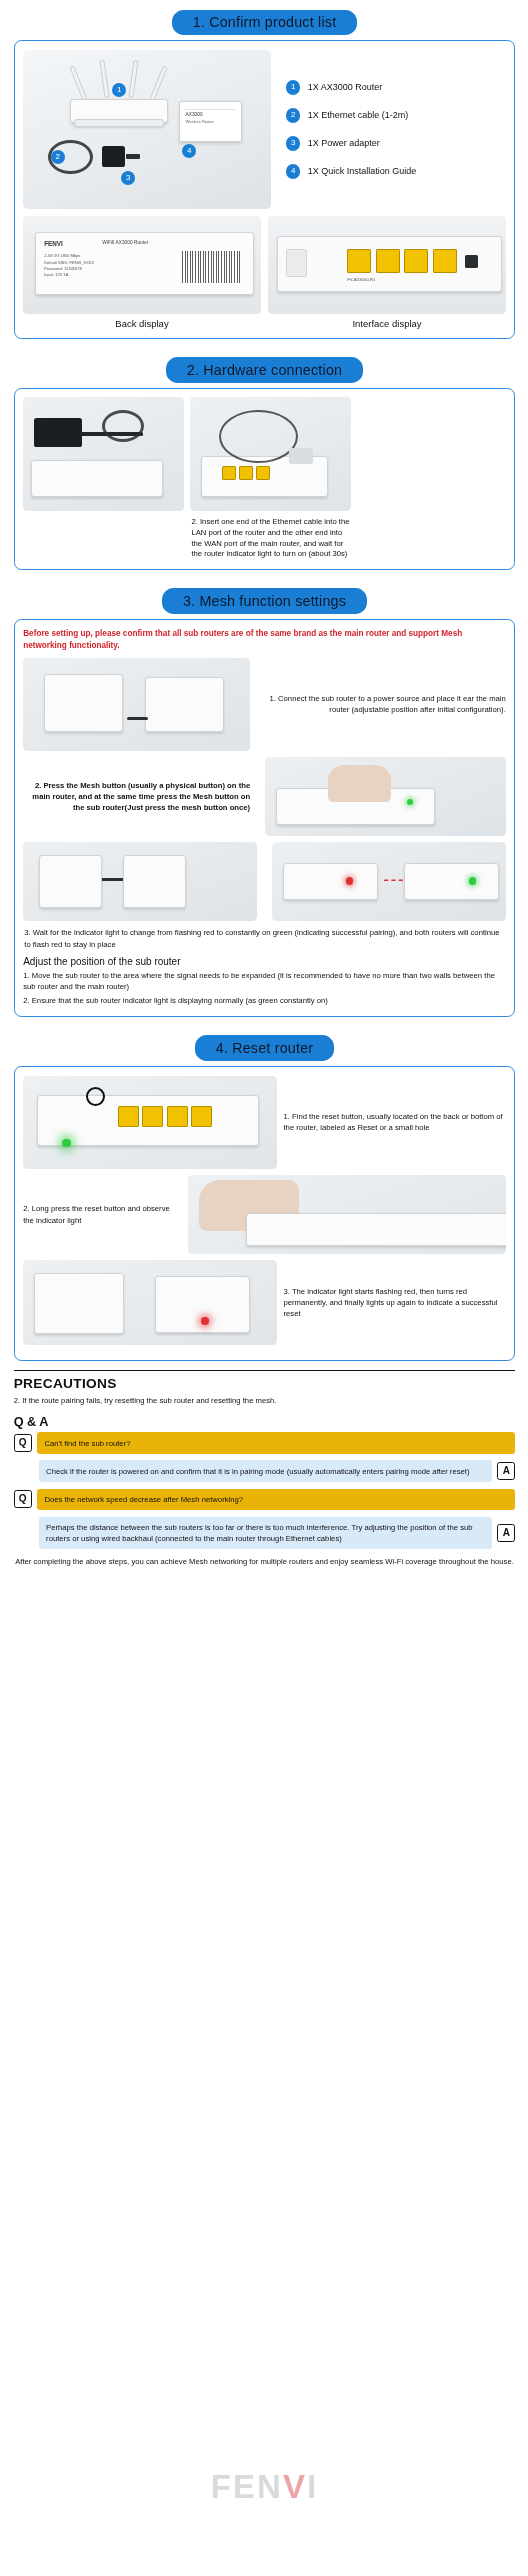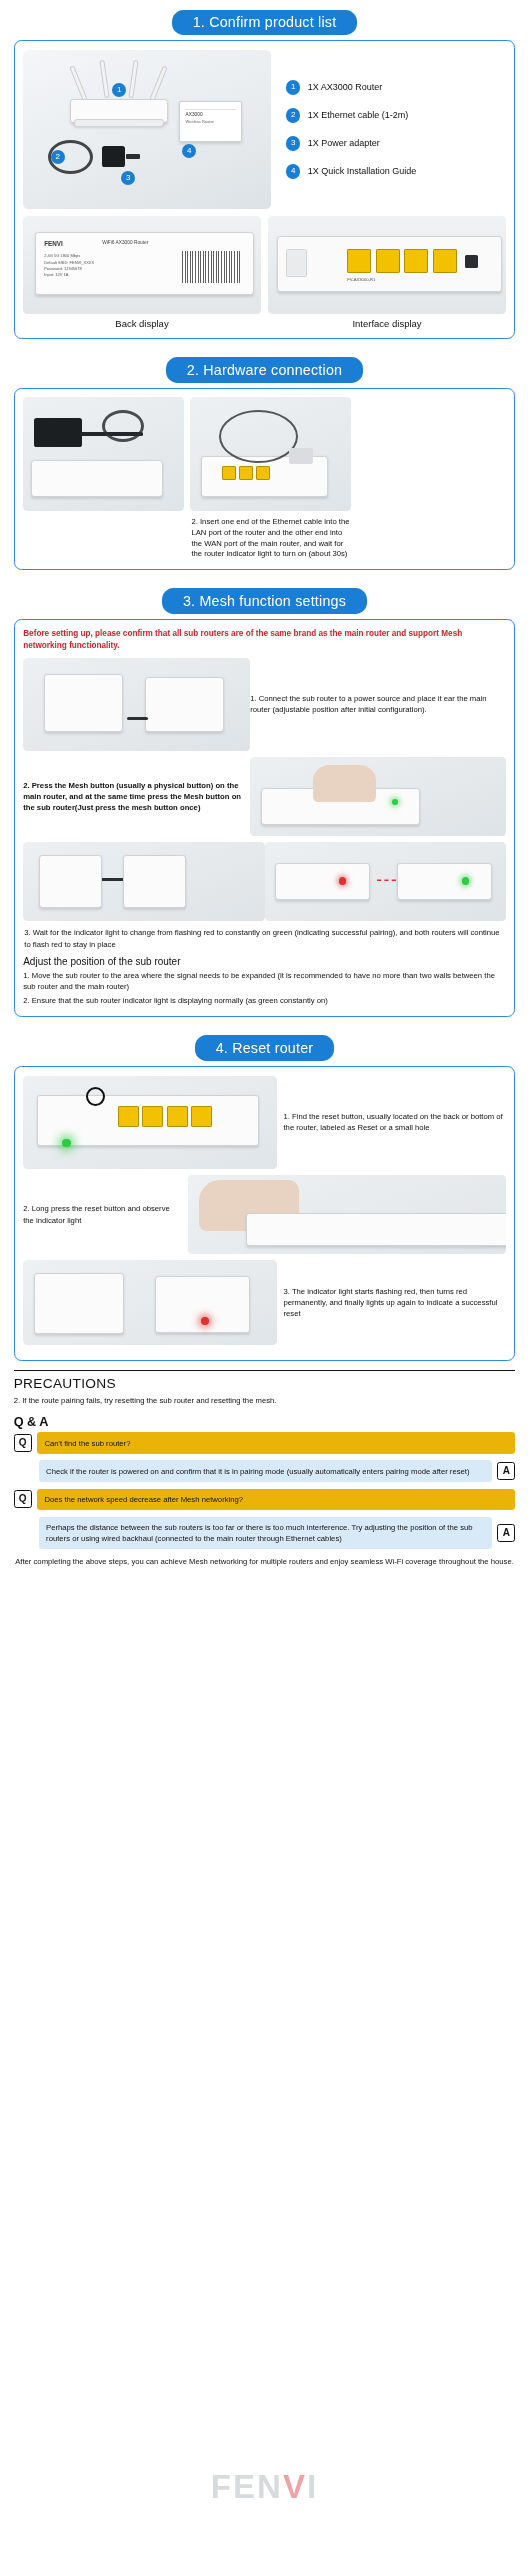--- a/index.html
+++ b/index.html
@@ -17,21 +17,21 @@
   }
 
   
   .sec-head {
     text-align: center;
     padding: 9.5px 0 5.3px 0;
   }
   .sec-head .pill {
     display: inline-block;
     background: #1a7fd4;
-    color: #ffffff;
+    color: #0f172a;
     font-size: 14.3px;
     padding: 4.8px 21px;
     border-radius: 11.6px;
     letter-spacing: 0.2px;
   }
 
   .sec-box {
     margin: 0 13.7px 8.5px 13.7px;
     border: 1.1px solid #2d8ae0;
     border-radius: 7.4px;
@@ -98,39 +98,39 @@
     height: 114px; border-radius: 4.2px; overflow: hidden; position: relative;
     background: linear-gradient(160deg,#eef1f3 0%,#dfe4e8 100%);
   }
   .s2-txt { font-size: 7.7px; color: #111; line-height: 1.42; padding: 5.3px 1.1px 0 1.1px; }
 
   
   .s3-note {
     color: #d2232a; font-size: 8.2px; font-weight: bold;
     line-height: 1.4; margin-bottom: 6.3px;
   }
-  .s3-row { display: flex; gap: 0; margin-bottom: 6.3px; align-items: stretch; }
+  .s3-row { display: flex; gap: 15px; margin-bottom: 6.3px; align-items: stretch; text-align: right; }
   .s3-img {
     border-radius: 4.2px; overflow: hidden; position: relative;
     background: linear-gradient(160deg,#edf0f2 0%,#dee3e7 100%);
   }
   .s3-txt { font-size: 7.7px; color: #111; line-height: 1.45; display: flex; align-items: center; }
   .s3-full-txt { font-size: 7.7px; color: #111; line-height: 1.45; margin: 2.1px 1.1px 6.3px 1.1px; }
   .s3-sub-h { font-size: 10px; font-weight: normal; color: #111; margin: 2.1px 0 3.2px 0; }
   .s3-sub-p { font-size: 7.7px; color: #111; line-height: 1.45; margin-bottom: 2.1px; }
 
   
   .s4-row { display: flex; gap: 6.3px; margin-bottom: 6.3px; }
   .s4-img { border-radius: 4.2px; overflow: hidden; position: relative;
     background: linear-gradient(160deg,#eef1f3 0%,#e0e5e9 100%); }
   .s4-txt { font-size: 7.7px; color: #111; line-height: 1.45; display: flex; align-items: center; }
 
   
   .prec-wrap { margin: 5.3px 13.7px 0 13.7px; border-top: 1.6px solid #111; padding-top: 5.3px; }
-  .prec-h { font-size: 13.7px; font-weight: normal; color: #111; letter-spacing: 0.3px; }
+  .prec-h { font-size: 13.7px; font-weight: bold; color: #111; letter-spacing: 0.3px; }
   .prec-p { font-size: 7.7px; color: #111; line-height: 1.5; margin-top: 4.2px; }
   .qa-h { font-size: 12.7px; font-weight: bold; color: #111; margin: 8.5px 0 3.2px 0; }
   .qa-item { display: flex; align-items: center; gap: 5.3px; margin-bottom: 6.3px; }
   .qa-badge {
     width: 18px; height: 18px; border: 1.1px solid #111; border-radius: 2.6px;
     font-size: 10px; font-weight: bold; text-align: center; line-height: 16px;
     flex: 0 0 auto; background: #fff; color: #111;
   }
   .bubble {
     background: #eab308; border-radius: 3.2px; padding: 5.3px 7.4px;

